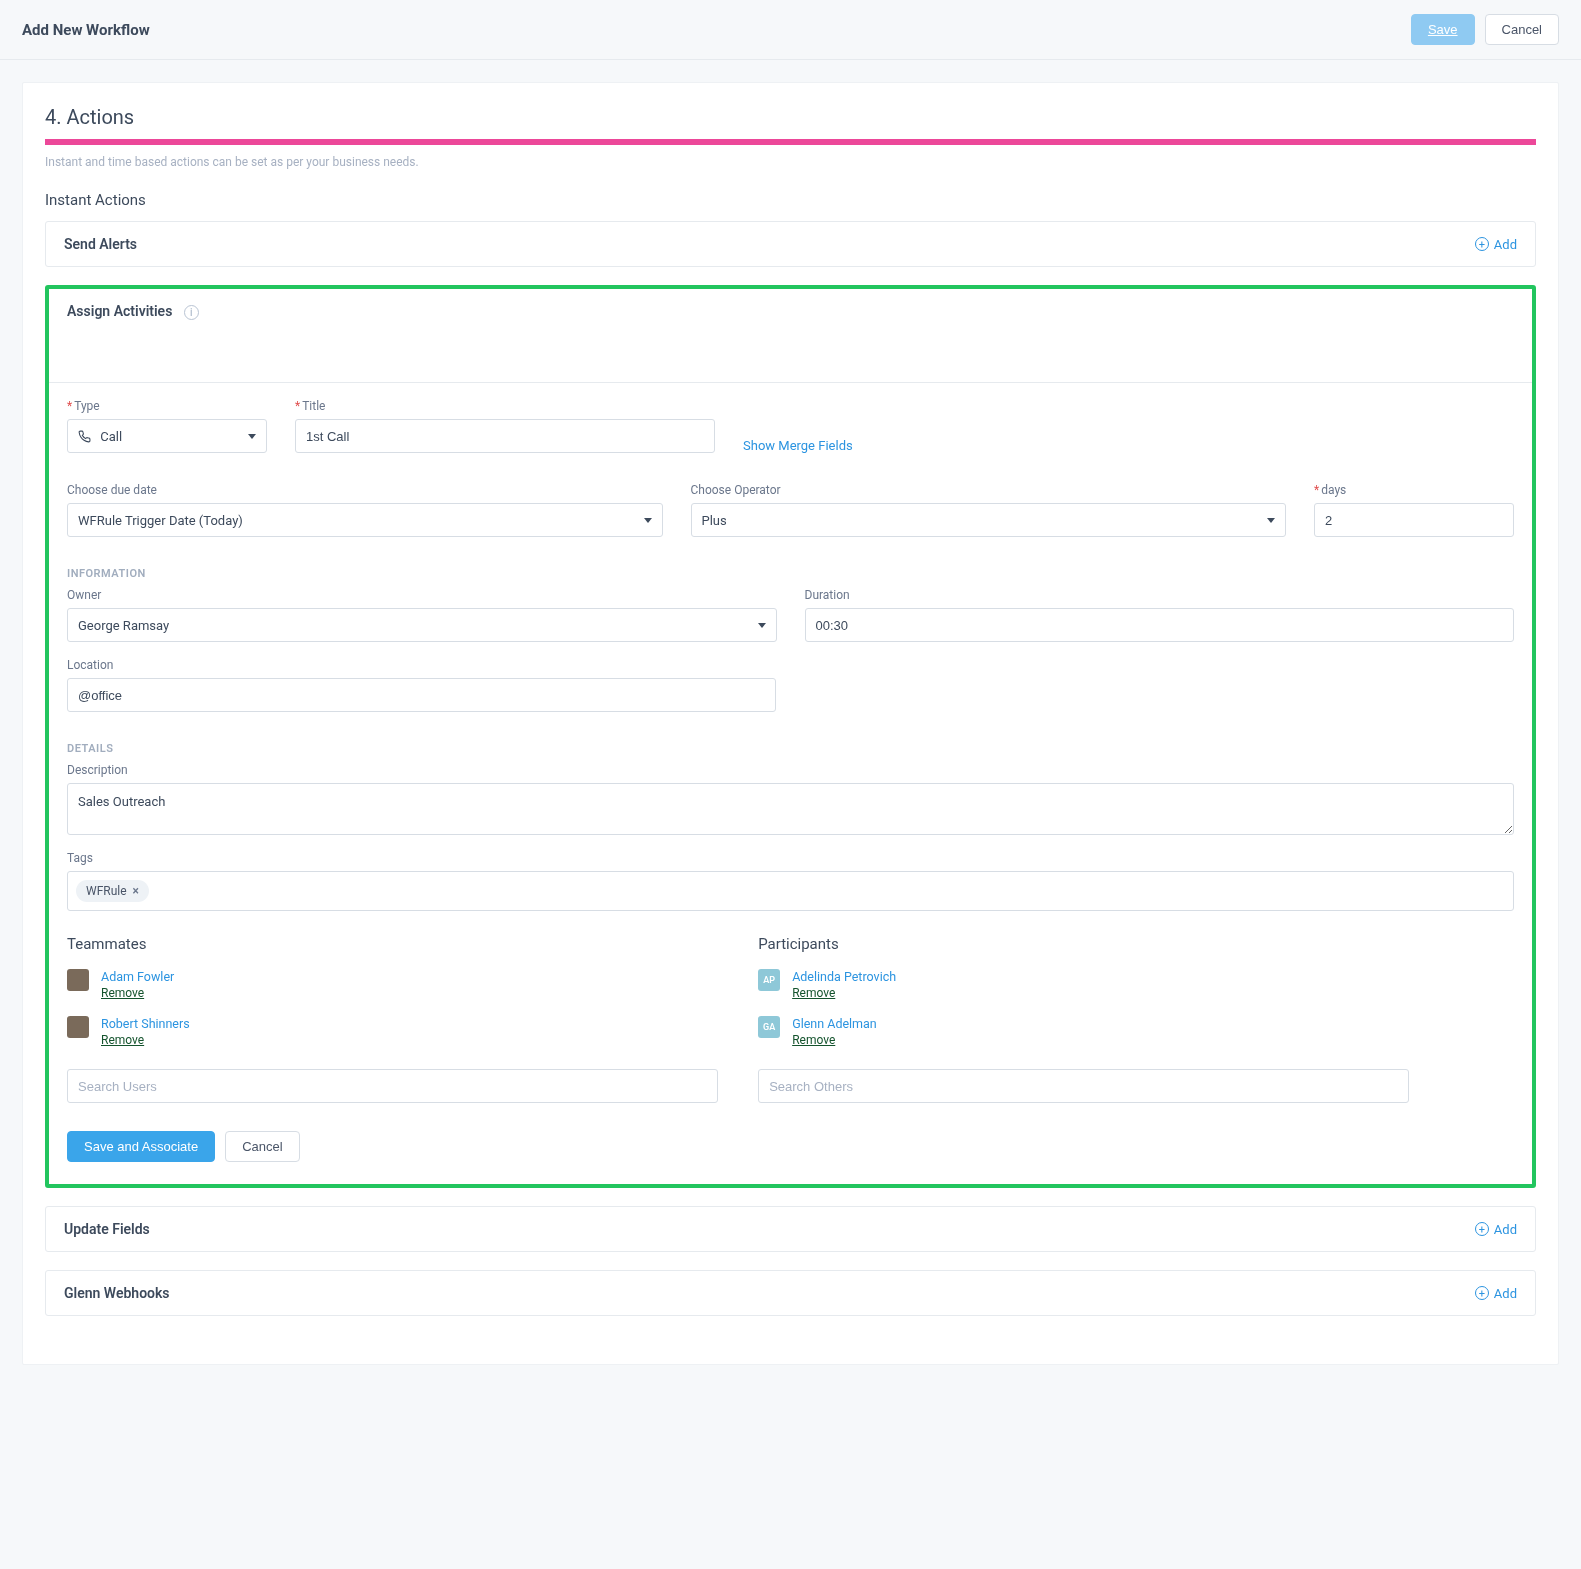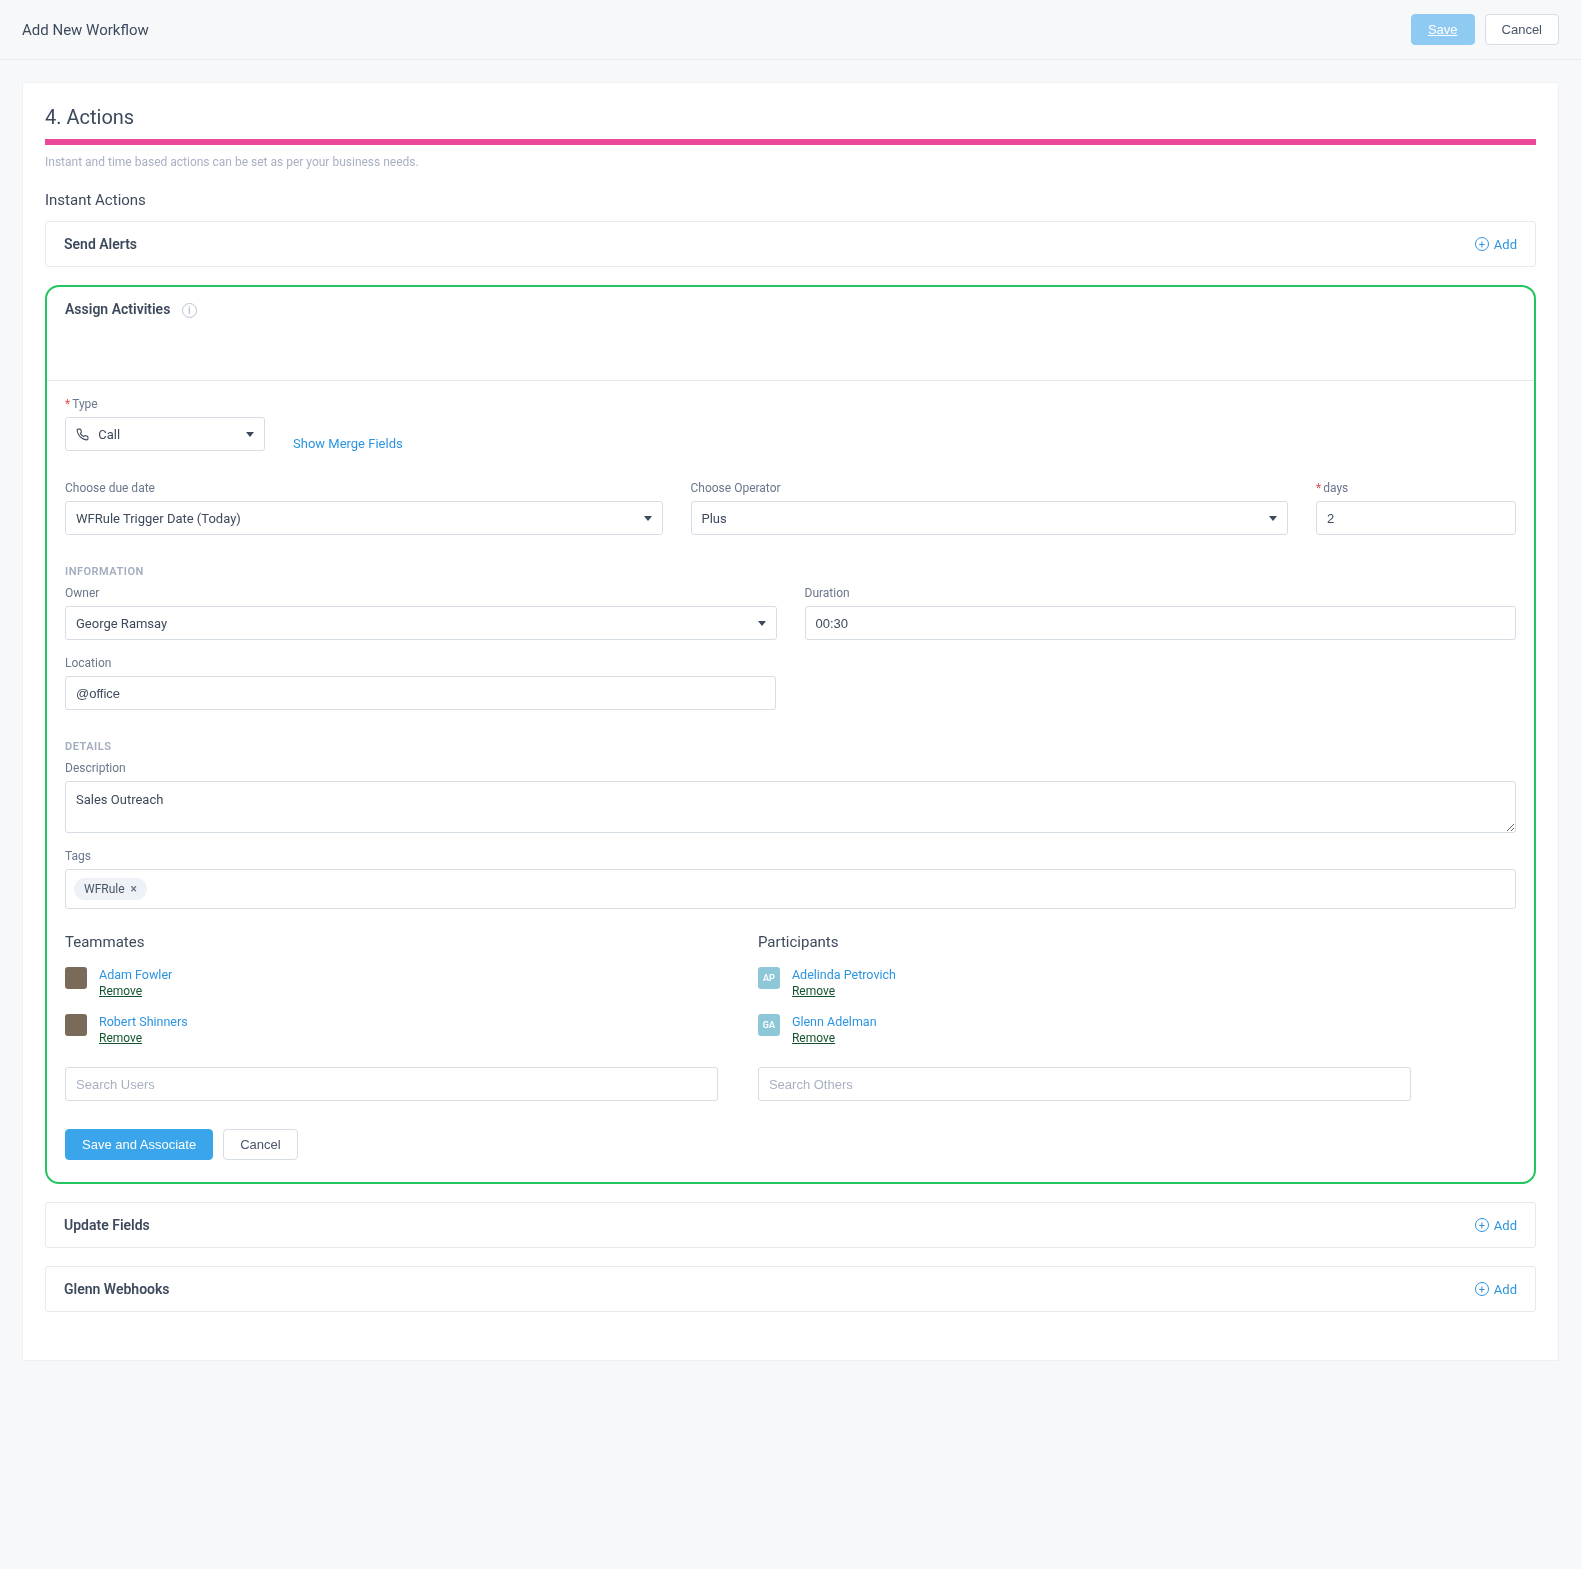--- a/index.html
+++ b/index.html
@@ -12,21 +12,21 @@
   .topbar {
     background: #f6f8fa;
     border-bottom: 1px solid #e6eaee;
     padding: 14px 22px;
     display: flex;
     justify-content: space-between;
     align-items: center;
   }
   .topbar h1 {
     font-size: 15px;
-    font-weight: 400;
+    font-weight: 700;
     color: #3d4a5c;
   }
   .topbar-actions { display: flex; gap: 10px; }
   .btn {
     padding: 7px 16px;
     border-radius: 4px;
     font-size: 13px;
     border: 1px solid #d7dde4;
     background: #fff;
     cursor: pointer;
@@ -66,22 +66,22 @@
     margin-top: 10px;
     margin-bottom: 22px;
   }
   .subsection-title {
     font-size: 15px;
     font-weight: 400;
     color: #3d4a5c;
     margin-bottom: 12px;
   }
   .card {
-    border: 2px solid #22c55e;
-    border-radius: 14px;
+    border: 4px solid #22c55e;
+    border-radius: 3px;
     margin-bottom: 18px;
   }
   .card-head {
     display: flex;
     justify-content: space-between;
     align-items: center;
     padding: 14px 18px;
     font-weight: 600;
     color: #3d4a5c;
     font-size: 14px;
@@ -208,20 +208,24 @@
             <div class="select">
               <span>
                 <svg class="phone-icon" viewBox="0 0 24 24" fill="none" stroke="#3d4a5c" stroke-width="2">
                     <path d="M22 16.92v3a2 2 0 0 1-2.18 2 19.8 19.8 0 0 1-8.63-3.07 19.5 19.5 0 0 1-6-6A19.8 19.8 0 0 1 2.12 4.18 2 2 0 0 1 4.11 2h3a2 2 0 0 1 2 1.72c.13.95.37 1.88.72 2.77a2 2 0 0 1-.45 2.11L8.09 9.91a16 16 0 0 0 6 6l1.31-1.31a2 2 0 0 1 2.11-.45c.89.35 1.82.59 2.77.72A2 2 0 0 1 22 16.92z"></path>
                   </svg>
                 <span>Call</span>
               </span>
               <span class="caret"></span>
             </div>
           </div>
+          <div class="field" style="width:420px">
+            <label class="req">Title</label>
+            <input class="input" value="1st Call" style="">
+          </div>
           <div class="merge-link">Show Merge Fields</div>
         </div>
 
         <div class="row" style="margin-top:30px">
           <div class="field" style="flex:1;min-width:420px">
             <label>Choose due date</label>
             <div class="select">
               <span>WFRule Trigger Date (Today)</span>
                 <span class="caret"></span>
             </div>

